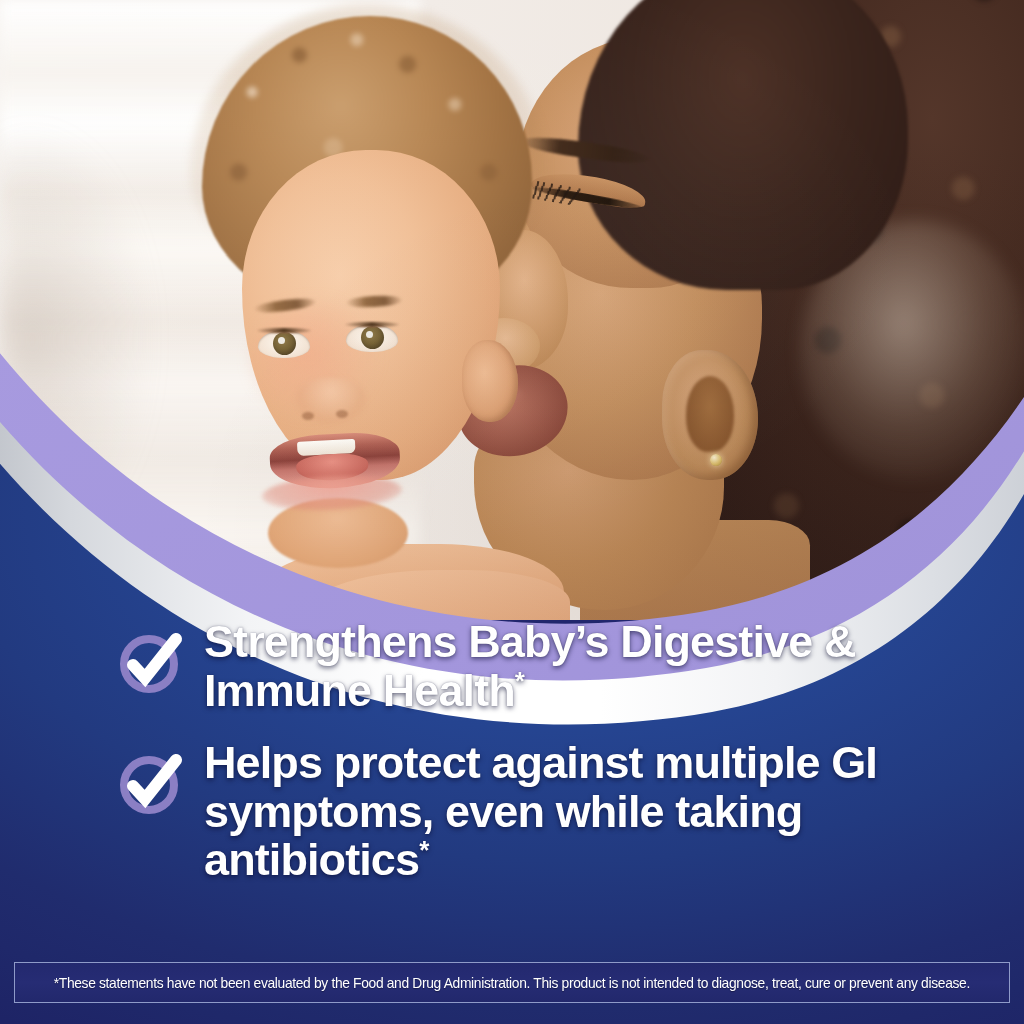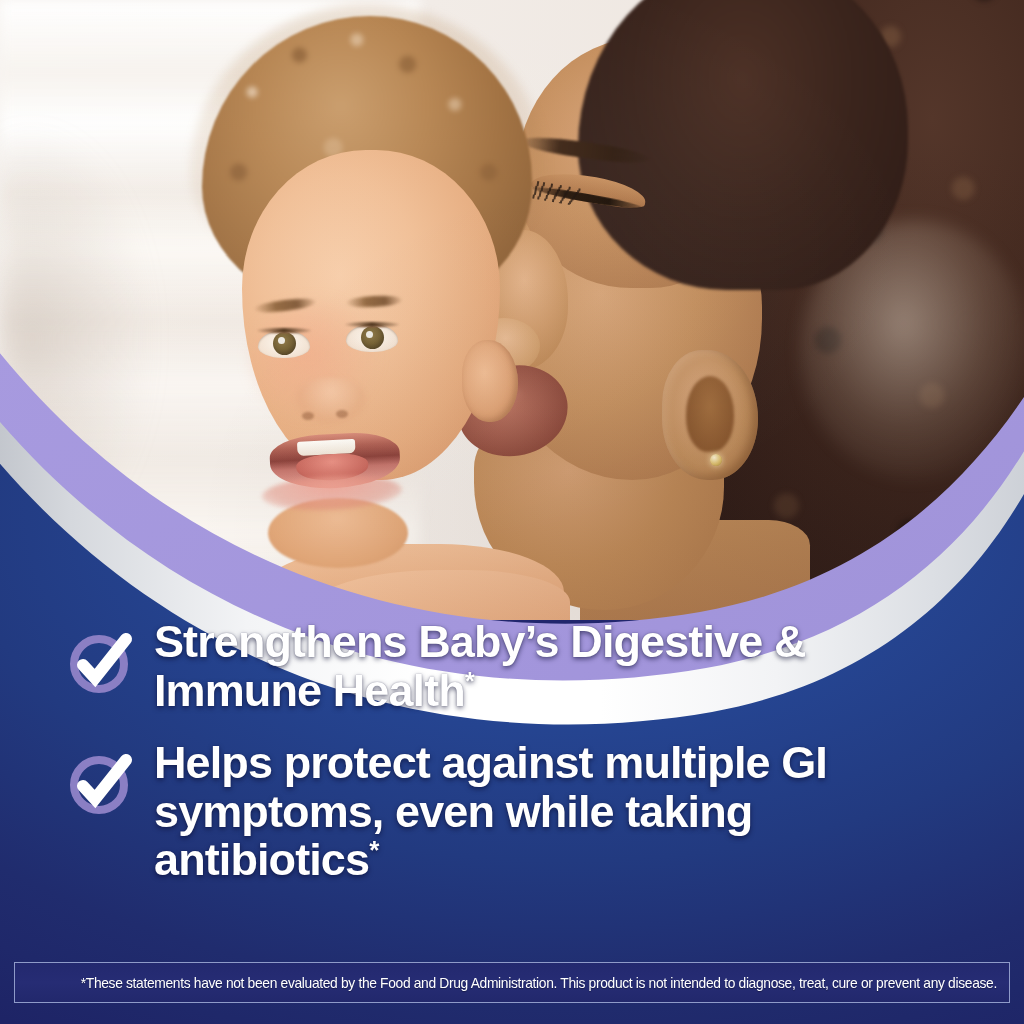--- a/index.html
+++ b/index.html
@@ -365,21 +365,21 @@
   
   .benefits {
     position:absolute;
     left:0; top:618px;
     width:1024px; height:330px;
   }
   .benefit {
     display:flex;
     align-items:flex-start;
     gap:20px;
-    padding-left:68px;
+    padding-left:118px;
     padding-right:48px;
   }
   .benefit + .benefit { margin-top:24px; }
 
   .check {
     position:relative;
     flex:0 0 auto;
     width:66px; height:66px;
     margin-top:12px;
   }
@@ -403,21 +403,21 @@
 
   
   .disclaimer-box {
     position:absolute;
     left:14px; top:962px;
     width:996px; height:41px;
     border:1px solid #8f9bc9;
     background:linear-gradient(180deg,#23296f 0%,#262c74 50%,#22286c 100%);
     display:flex;
     align-items:center;
-    justify-content:flex-end;
+    justify-content:center;
   }
   .disclaimer-text {
     color:#ffffff;
     font-family:"Liberation Sans", sans-serif;
     font-size:14.2px;
     font-weight:normal;
     letter-spacing:-0.35px;
     white-space:nowrap;
     transform:scaleX(.975);
     text-shadow:0 1px 1px rgba(0,0,0,.35);

